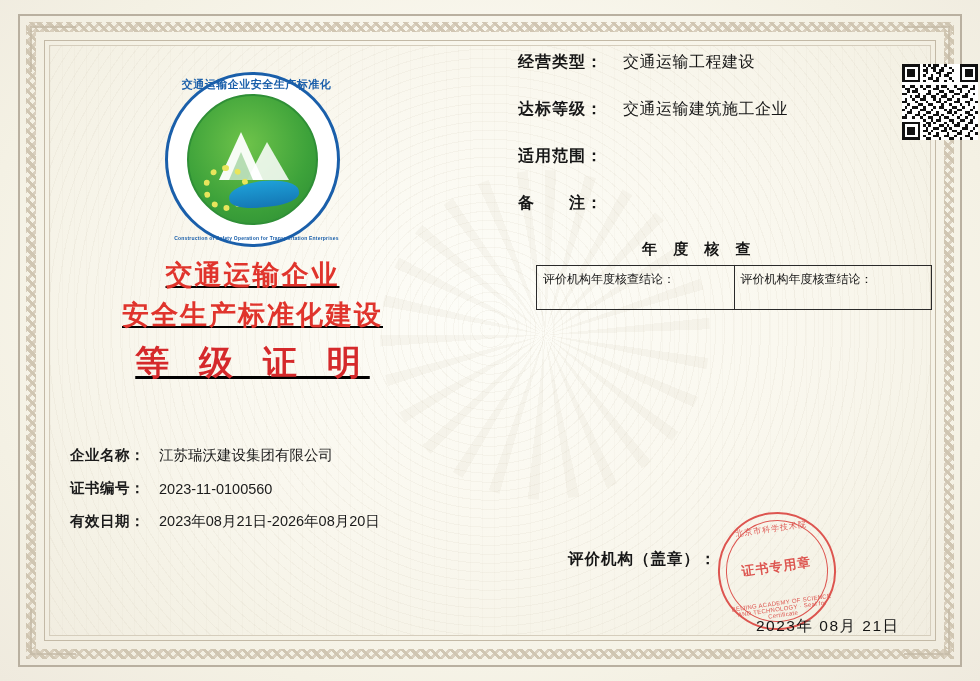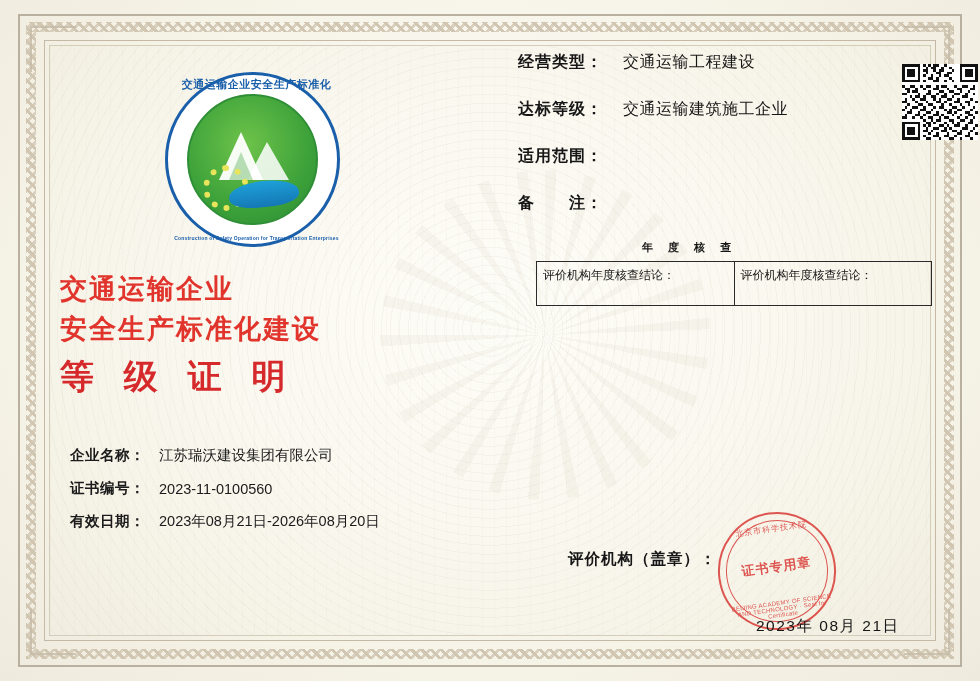--- a/index.html
+++ b/index.html
@@ -148,23 +148,24 @@
     letter-spacing: .5px;
   }
   .emblem-text-bottom {
     bottom: 6px;
     font-size: 5px;
     letter-spacing: .2px;
     color: #1a5faa;
   }
 
   .title-block {
-    margin-top: 22px;
-    text-align: left;
+    margin-top: 8px;
+    text-align: center;
     width: 385px;
+    text-decoration: underline;
   }
   .title-line1, .title-line2 {
     color: #e0342c;
     font-size: 27px;
     font-weight: bold;
     letter-spacing: 2px;
     line-height: 40px;
     font-family: "DejaVu Sans", "Liberation Sans", sans-serif;
   }
   .title-line3 {
@@ -216,21 +217,21 @@
     font-weight: bold;
     letter-spacing: 1px;
   }
   .field-value {
     margin-left: 20px;
     letter-spacing: .5px;
   }
 
   .annual-title {
     margin: 4px 0 6px 124px;
-    font-size: 11px;
+    font-size: 15px;
     font-weight: bold;
     letter-spacing: 6px;
     color: #161616;
   }
   .annual-table {
     margin-left: 18px;
     width: 396px;
     border-collapse: collapse;
     table-layout: fixed;
   }

